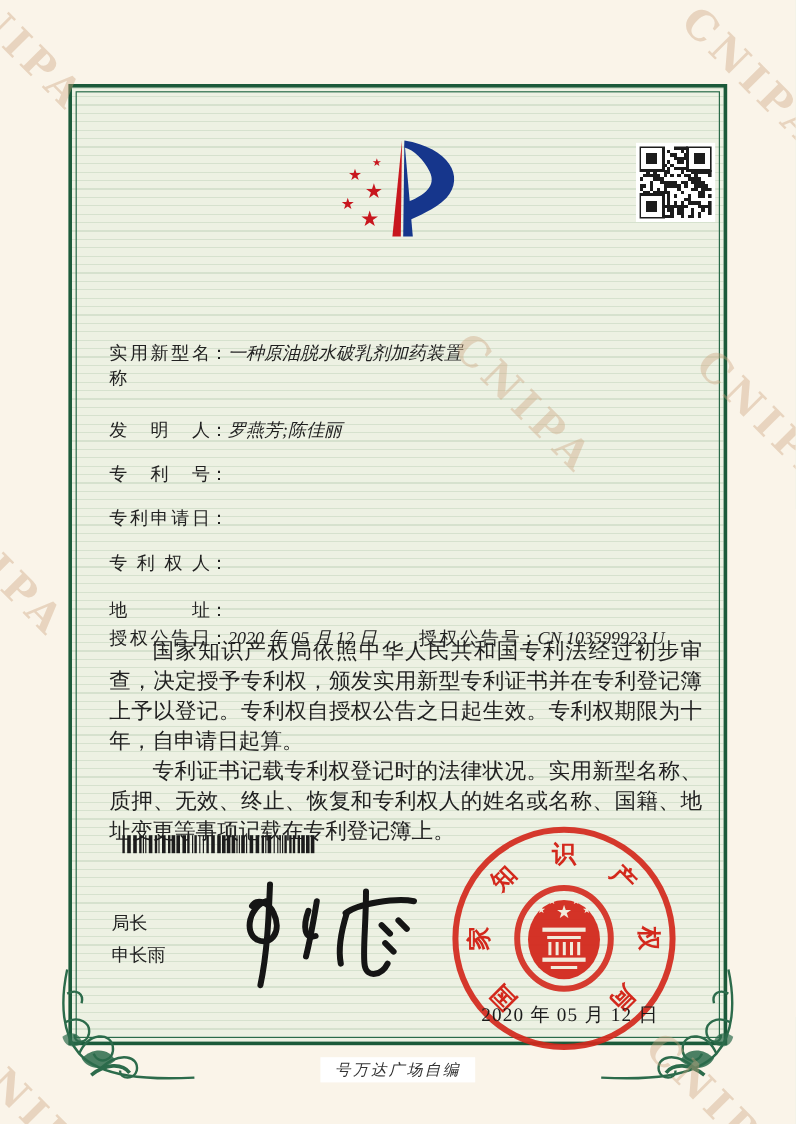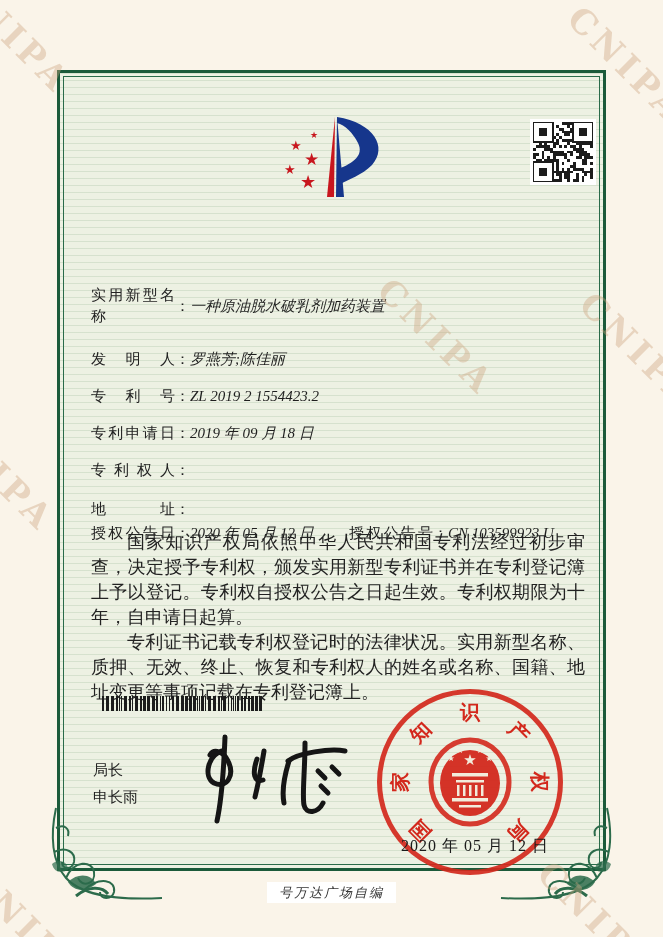--- a/index.html
+++ b/index.html
@@ -34,21 +34,21 @@
   .logo{left:222px;top:38px;width:116px;height:92px;}
   .logo .star{position:absolute;color:#c8161e;line-height:1;}
   .qr{left:470px;top:46px;width:66px;height:66px;background:#fff;padding:3px;box-sizing:border-box;}
   .title{
     left:0;right:0;top:136px;text-align:center;
     font-size:30px;font-weight:700;letter-spacing:9px;margin-right:-9px;color:#111;
   }
   
   .fields{left:31px;top:212px;width:500px;font-size:15px;line-height:21px;}
   .frow{display:flex;margin-bottom:16px;}
-  .frow.gap-lg{margin-bottom:22px;align-items:center;}
+  .frow.gap-lg{margin-bottom:22px;}
   .frow.gap-md{margin-bottom:18px;}
   .flabel{
     display:inline-block;width:84px;flex:0 0 84px;
     text-align:justify;text-align-last:justify;color:#222;
   }
   .fcolon{flex:0 0 14px;}
   .fvalue{flex:1;min-width:0;font-style:italic;}
   .frow-split{display:flex;}
   .fgroup1{display:flex;width:258px;flex:0 0 258px;}
   .fgroup2{display:flex;flex:1;justify-content:center;}
@@ -287,26 +287,24 @@
         <span class="fvalue">一种原油脱水破乳剂加药装置</span>
     </div>
     <div class="frow">
       <span class="flabel">发明人</span>
         <span class="fcolon">：</span>
         <span class="fvalue">罗燕芳;陈佳丽</span>
     </div>
     <div class="frow">
       <span class="flabel">专利号</span>
         <span class="fcolon">：</span>
-        <span class="fvalue">ZL 2019 2 1554423.2</span>
     </div>
     <div class="frow">
       <span class="flabel">专利申请日</span>
         <span class="fcolon">：</span>
-        <span class="fvalue">2019 年 09 月 18 日</span>
     </div>
     <div class="frow gap-md">
       <span class="flabel">专利权人</span>
         <span class="fcolon">：</span>
     </div>
     <div class="frow" style="margin-bottom:3px;">
       <span class="flabel">地址</span>
         <span class="fcolon">：</span>
     </div>
     <div class="frow-split">

